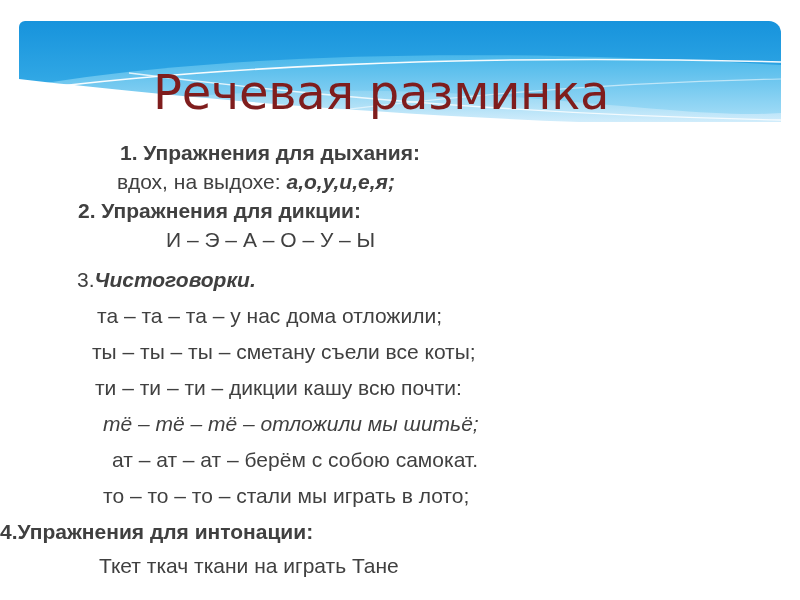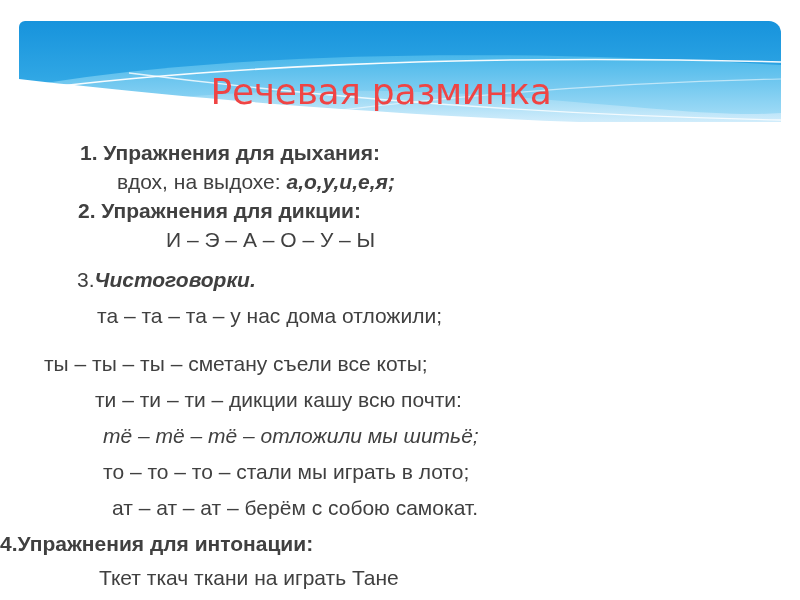--- a/index.html
+++ b/index.html
@@ -42,24 +42,24 @@
     width: 762px;
     height: 101px;
     display: flex;
     align-items: center;
     justify-content: center;
     pointer-events: none;
   }
   .banner-title span {
     display: block;
     font-family: "DejaVu Sans", sans-serif;
-    font-size: 36px;
+    font-size: 48px;
     font-weight: 400;
     letter-spacing: -0.3px;
-    color: #ef4444;
+    color: #7f1d1d;
     white-space: nowrap;
     transform: translate(-19px, 20px);
   }
 
   
   .body-block {
     position: absolute;
     left: 0;
     top: 138px;
     width: 800px;
@@ -71,27 +71,27 @@
     line-height: 29px;
     color: #404040;
     white-space: pre;
     margin: 0;
     padding: 0;
   }
   .line.b { font-weight: bold; }
   .line b  { font-weight: bold; font-style: italic; }
 
   
-  .i-l1   { padding-left: 80px; }
+  .i-l1   { padding-left: 120px; }
   .i-l2   { padding-left: 117px; }
   .i-l3   { padding-left: 78px; }
   .i-l4   { padding-left: 166px; }
   .i-l5   { padding-left: 77px;  margin-top: 11px; }
   .i-l6   { padding-left: 97px;  margin-top: 7px; }
-  .i-l7   { padding-left: 44px;  margin-top: 19px; }
+  .i-l7   { padding-left: 92px;  margin-top: 7px; }
   .i-l8   { padding-left: 95px;  margin-top: 7px; }
   .i-l9   { padding-left: 103px; margin-top: 7px; font-style: italic; }
   .i-l10  { padding-left: 103px; margin-top: 7px; }
   .i-l11  { padding-left: 112px; margin-top: 7px; }
   .i-l12  {  margin-top: 7px; }
   .i-l13  { padding-left: 99px;  margin-top: 5px; }
 </style>
 </head>
 <body>
 
@@ -153,22 +153,22 @@
     <p class="line i-l5"><span>3.</span><b>Чистоговорки.</b></p>
 
     <p class="line i-l6">та – та – та – у нас дома отложили;</p>
 
     <p class="line i-l7">ты – ты – ты – сметану съели все коты;</p>
 
     <p class="line i-l8">ти – ти – ти – дикции кашу всю почти:</p>
 
     <p class="line i-l9">тё – тё – тё – отложили мы шитьё;</p>
 
+    <p class="line i-l11">ат – ат – ат – берём с собою самокат.</p>
+
     <p class="line i-l10">то – то – то – стали мы играть в лото;</p>
-
-    <p class="line i-l11">ат – ат – ат – берём с собою самокат.</p>
 
     <p class="line b i-l12">4.Упражнения для интонации:</p>
 
     <p class="line i-l13">Ткет ткач ткани на играть Тане</p>
 
   </div>
 </div>
 
 </body></html>

